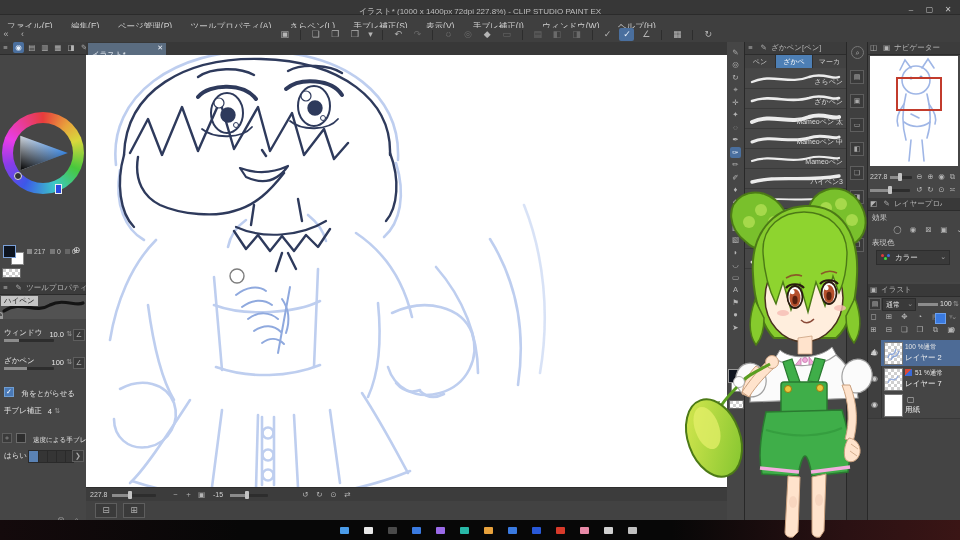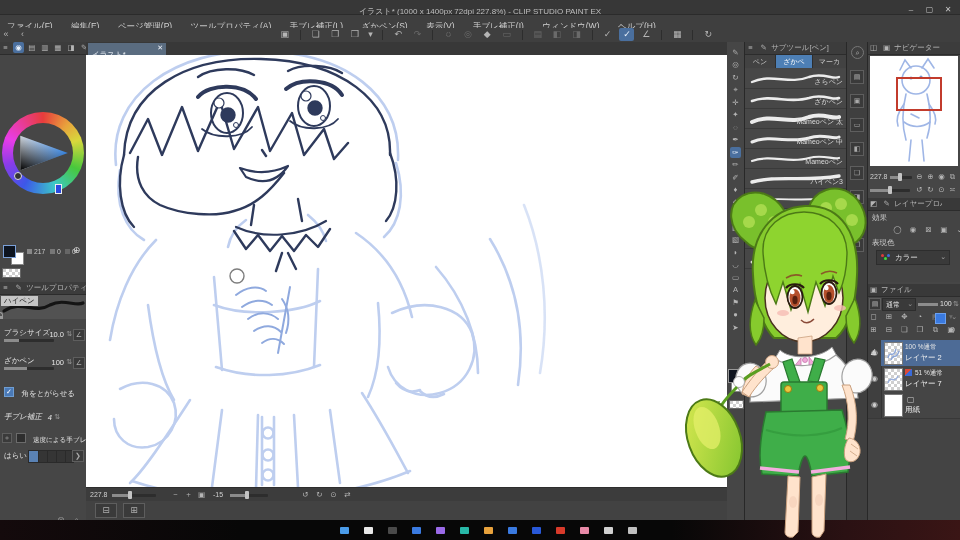--- a/index.html
+++ b/index.html
@@ -80,22 +80,22 @@
       <span>▢</span>
       <span>✕</span>
     </span>
   </div>
 
   <div class="menubar">
     <span class="mi">ファイル(F)</span>
     <span class="mi">編集(E)</span>
     <span class="mi">ページ管理(P)</span>
     <span class="mi">ツールプロパティ(A)</span>
-    <span class="mi">手ブレ補正(L)</span>
-    <span class="mi">ざかペン(S)</span>
+    <span class="mi">さらペン(L)</span>
+    <span class="mi">手ブレ補正(S)</span>
     <span class="mi">表示(V)</span>
     <span class="mi">手ブレ補正(I)</span>
     <span class="mi">ウィンドウ(W)</span>
     <span class="mi">ヘルプ(H)</span>
   </div>
 
   <div class="cmdbar">
     <span class="ic" style="width:12px">«</span>
     <span class="ic" style="width:12px">‹</span>
     <span style="display:inline-block;width:240px"></span>
@@ -169,21 +169,21 @@
       </div>
       <div class="abs" style="left:0;top:13px;width:86px;height:24px;background:#525252;overflow:hidden;">
         <svg width="86" height="24" viewBox="0 0 86 24" style="position:absolute;left:0;top:0;">
           <path d="M4,16 C22,4 34,20 50,10 C64,3 76,12 83,8" fill="none" stroke="#141414" stroke-width="3.2" stroke-linecap="round"></path>
         </svg>
         <span class="abs t75" style="left:1px;top:1px;background:#c6c6c6;color:#222;padding:0 3px;line-height:10px;">ハイペン</span>
         <span class="lock abs" style="right:4px;top:12px;"></span>
       </div>
 
       <div class="abs" style="left:0;top:44px;width:86px;height:20px;">
-        <span class="t75 abs" style="left:4px;top:2px;color:#e2e2e2;">ブラシサイズ</span>
+        <span class="t75 abs" style="left:4px;top:2px;color:#e2e2e2;">ウィンドウ</span>
         <div class="trk" style="left:4px;top:13px;width:50px;height:3px;">
             <div class="fill" style="width:30%"></div>
           </div>
         <span class="t75 abs" style="right:22px;top:4px;color:#e8e8e8;">10.0</span>
         <span class="stp abs" style="right:14px;top:4px;">⇅</span>
         <span class="pbtn abs" style="right:1px;top:3px;">∠</span>
       </div>
 
       <div class="abs" style="left:0;top:72px;width:86px;height:20px;">
         <span class="t75 abs" style="left:4px;top:2px;color:#e2e2e2;">ざかペン</span>
@@ -193,21 +193,21 @@
         <span class="t75 abs" style="right:22px;top:4px;color:#e8e8e8;">100</span>
         <span class="stp abs" style="right:14px;top:4px;">⇅</span>
         <span class="pbtn abs" style="right:1px;top:3px;">∠</span>
       </div>
 
       <div class="abs" style="left:4px;top:100px;width:80px;height:14px;">
         <span class="cb on">✓</span>
         <span class="t75" style="color:#e2e2e2;margin-left:3px;">角をとがらせる</span>
       </div>
 
-      <div class="abs" style="left:0;top:128px;width:66px;height:18px;font-style:italic;">
+      <div class="abs" style="left:0;top:122px;width:66px;height:18px;">
         <span class="t75 abs" style="left:4px;top:2px;color:#e2e2e2;">手ブレ補正</span>
         <span class="t75 abs" style="right:14px;top:3px;color:#e8e8e8;">4</span>
         <span class="stp abs" style="right:6px;top:3px;">⇅</span>
       </div>
 
       <div class="abs" style="left:2px;top:146px;width:84px;height:14px;white-space:nowrap;">
         <span class="pbtn" style="width:8px;height:8px;line-height:8px;">＋</span>
         <span class="cb"></span>
         <span style="font-size:6.6px;color:#e2e2e2;margin-left:2px;">速度による手ブレ補正</span>
       </div>
@@ -371,21 +371,21 @@
     </div>
     <div class="abs" style="left:1px;top:327px;width:12px;height:12px;background:#10151f;border:1px solid #999;z-index:2;"></div>
     <div class="abs" style="left:4px;top:336px;width:12px;height:12px;background:#fff;border:1px solid #888;"></div>
     <div class="abs chk4" style="left:2px;top:358px;width:13px;height:7px;border:1px solid #666;"></div>
   </div>
 
   <div class="col" style="left:745px;width:101px;">
     <div class="ph">
       <span class="ic mini">≡</span>
       <span class="ic mini">✎</span>
-      <span>サブツール[ペン]</span>
+      <span>ざかペン[ペン]</span>
     </div>
     <div class="abs" style="left:0;top:13px;width:101px;height:13px;background:#393939;white-space:nowrap;">
       <span class="abs t7" style="left:0;top:0;width:30px;height:13px;line-height:13px;background:#424242;color:#ccc;text-align:center;border-right:1px solid #2e2e2e;">ペン</span>
       <span class="abs t7" style="left:31px;top:0;width:36px;height:13px;line-height:13px;background:#4d7fb5;color:#fff;text-align:center;border-right:1px solid #2e2e2e;">ざかペ</span>
       <span class="abs t7" style="left:68px;top:0;width:33px;height:13px;line-height:13px;background:#424242;color:#ccc;text-align:center;">マーカ</span>
     </div>
     <div class="brow" style="top:27px;">
       <svg class="bstroke" width="96" height="18" viewBox="0 0 96 18">
           <path d="M5,12 C25,3 42,15 62,7 C76,2 86,10 92,7" fill="none" stroke="#ececec" stroke-width="2.4" stroke-linecap="round"></path>
         </svg>
@@ -530,21 +530,21 @@
         <span class="abs" style="left:7px;top:6px;width:3px;height:3px;border-radius:50%;background:#3ce03c;"></span>
         <span class="abs" style="left:10px;top:3px;width:3px;height:3px;border-radius:50%;background:#3c6ce0;"></span>
         <span class="t75 abs" style="left:18px;top:2px;color:#e2e2e2;">カラー</span>
         <span class="t7 abs" style="right:3px;top:2px;color:#aaa;">⌄</span>
       </div>
     </div>
 
     <div class="abs" style="left:0;top:242px;width:92px;height:236px;background:#444;">
       <div class="ph" style="background:#393939;">
         <span class="ic mini">▣</span>
-        <span>ファイル</span>
+        <span>イラスト</span>
       </div>
 
       <div class="abs" style="left:0;top:13px;width:92px;height:14px;">
         <span class="pbtn abs" style="left:1px;top:1px;">▤</span>
         <div class="abs" style="left:14px;top:1px;width:32px;height:11px;background:#3a3a3a;border:1px solid #2d2d2d;">
           <span class="t7 abs" style="left:3px;top:1px;color:#e2e2e2;">通常</span>
           <span class="t7 abs" style="right:2px;top:1px;color:#999;">⌄</span>
         </div>
         <div class="trk" style="left:50px;top:6px;width:20px;height:3px;">
             <div class="fill" style="width:100%"></div>

